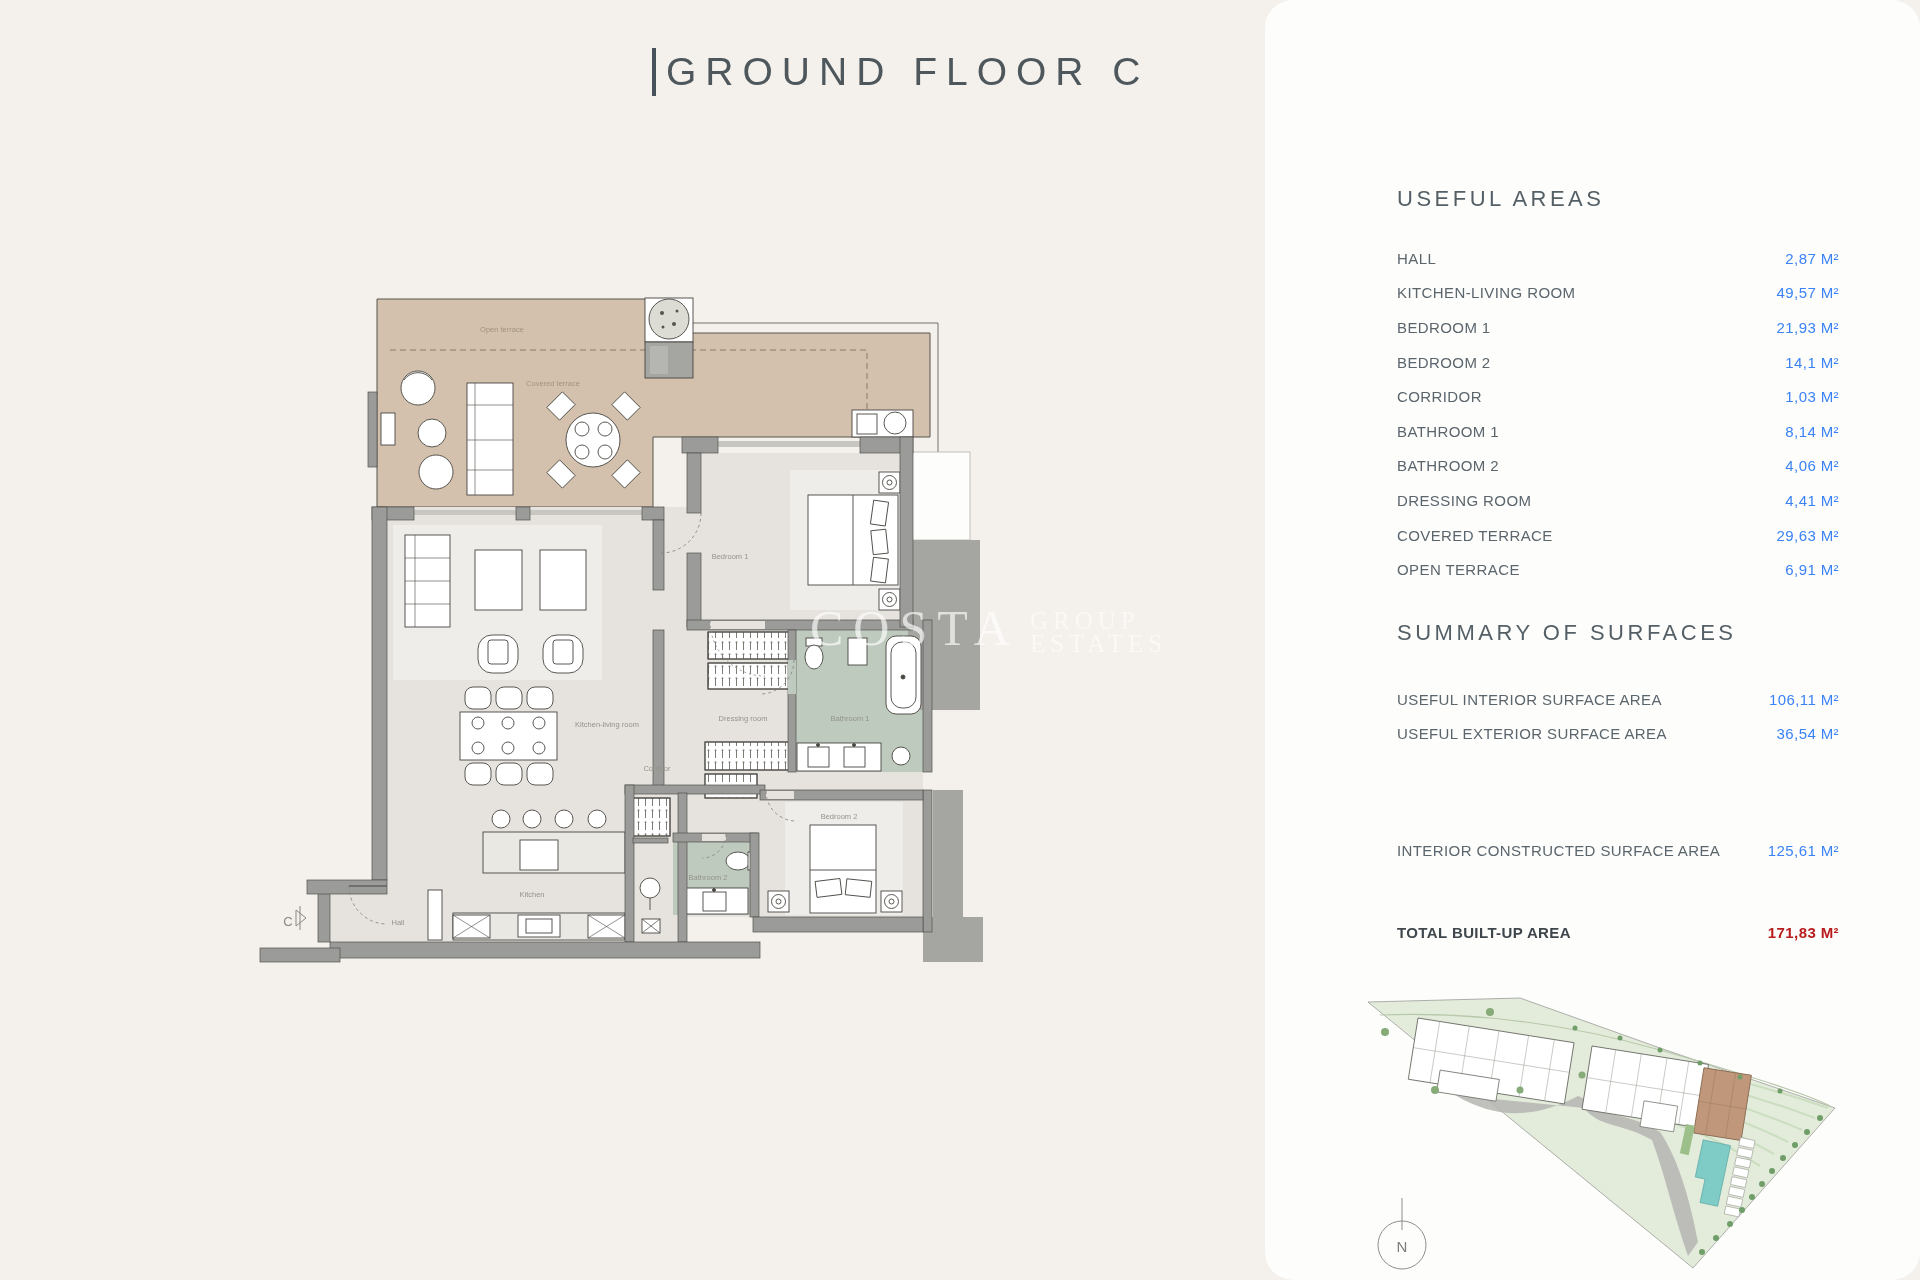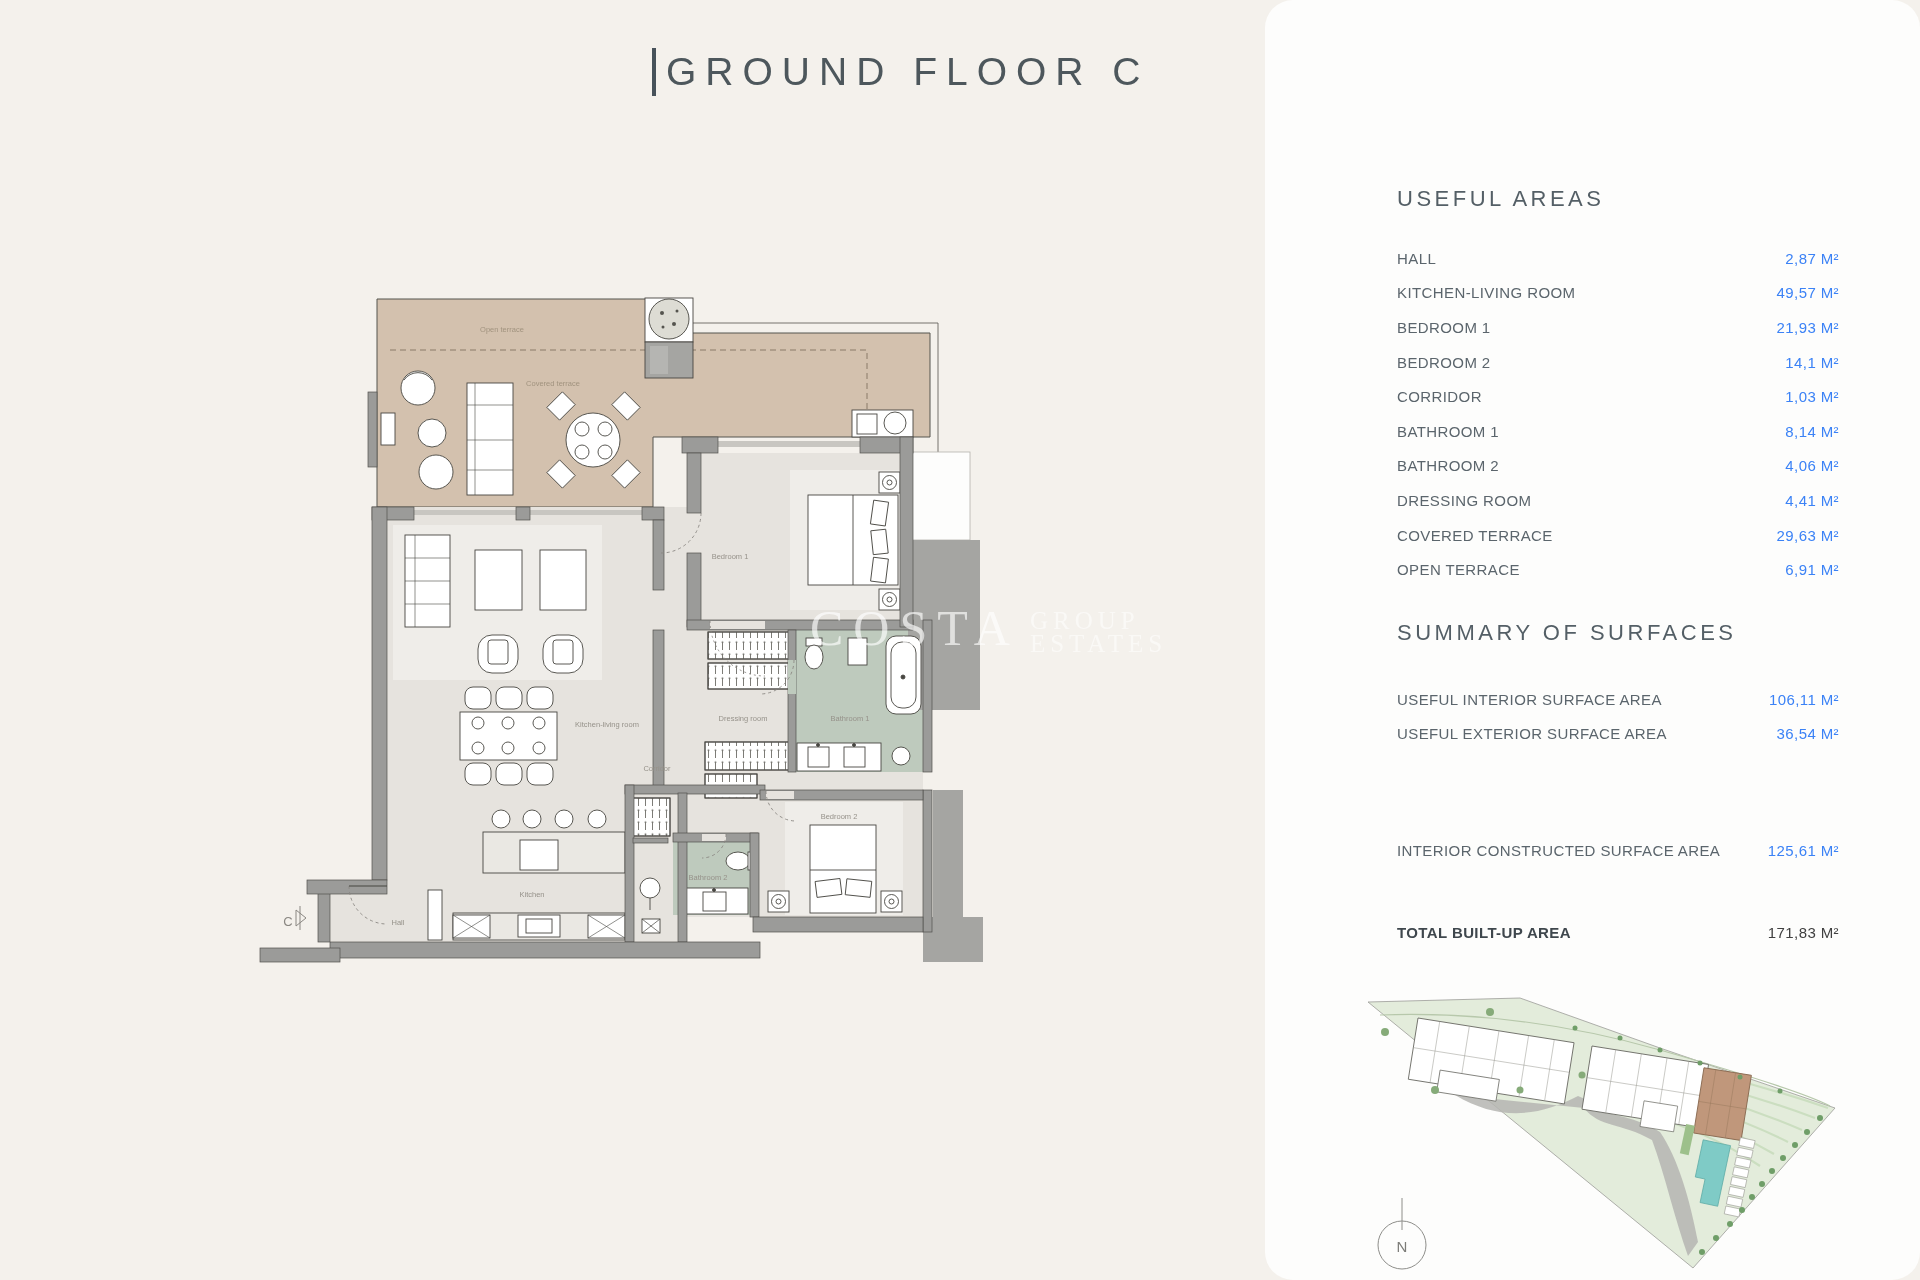--- a/index.html
+++ b/index.html
@@ -9,21 +9,21 @@
   .right-panel{position:absolute;left:1265px;top:0;width:655px;height:1280px;background:#fdfdfc;border-radius:28px;}
   .page-title{position:absolute;left:652px;top:48px;display:flex;align-items:center;gap:10px;}
   .title-bar{width:4px;height:48px;background:#47525a;}
   .title-text{font-size:39px;letter-spacing:9px;color:#4d575c;font-weight:400;white-space:nowrap;}
   .panel-h{position:absolute;left:132px;font-size:22px;letter-spacing:3.5px;color:#545f66;font-weight:400;}
   .rows{position:absolute;left:132px;width:442px;}
   .row{height:34.6px;display:flex;justify-content:space-between;align-items:center;
        font-size:15px;color:#5b656c;letter-spacing:.4px;}
   .row .val{color:#3b82f6;}
   .row.total{font-weight:bold;color:#3f474d;align-items:flex-end;}
-  .row.total .val{color:#404040;font-weight:normal;}
+  .row.total .val{color:#b91c1c;font-weight:bold;}
   .watermark{position:absolute;left:810px;top:601px;display:flex;align-items:center;
              font-family:"Liberation Serif",serif;pointer-events:none;}
   .wm-big{font-size:50px;line-height:1;letter-spacing:10px;color:rgba(255,255,255,.65);}
   .wm-col{margin-left:10px;margin-top:8px;color:rgba(255,255,255,.55);}
   .wm-col div{font-size:25px;line-height:.92;letter-spacing:5px;}
   svg text{font-family:"Liberation Sans",sans-serif;}
   .plan-label{fill:#96928a;font-size:7.5px;}
   .plan-label.terr{fill:#a1937f;}
 </style>
 </head>

